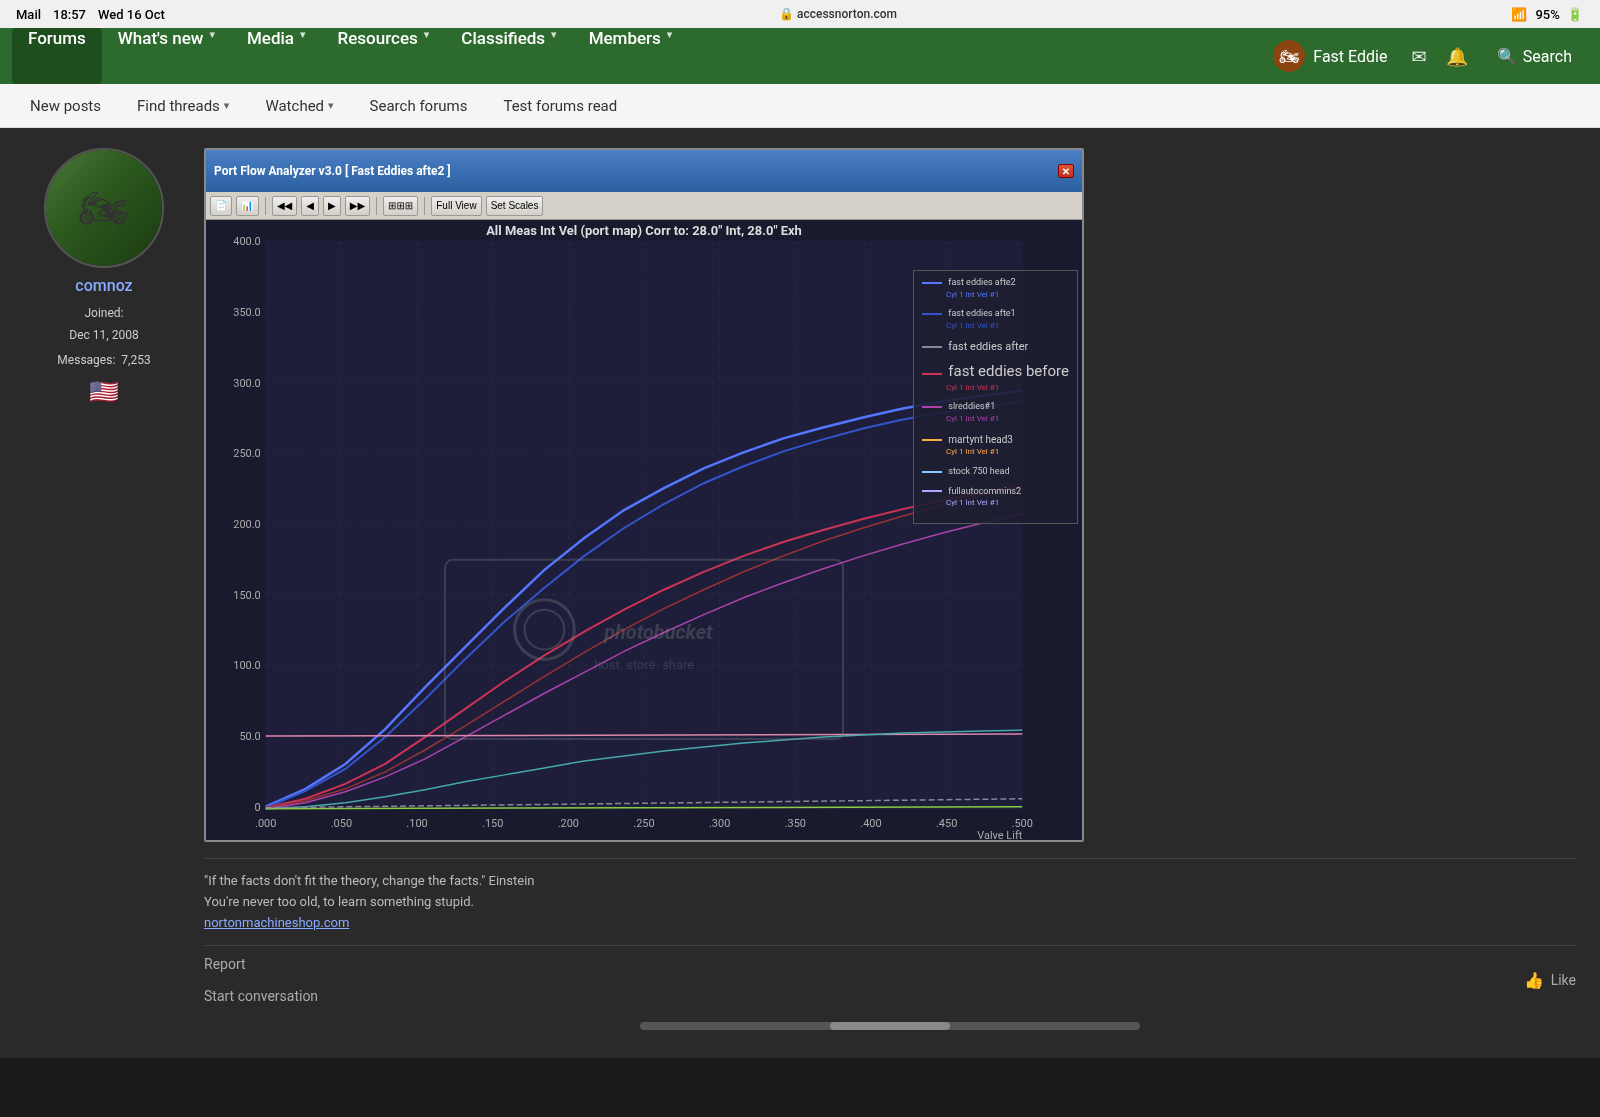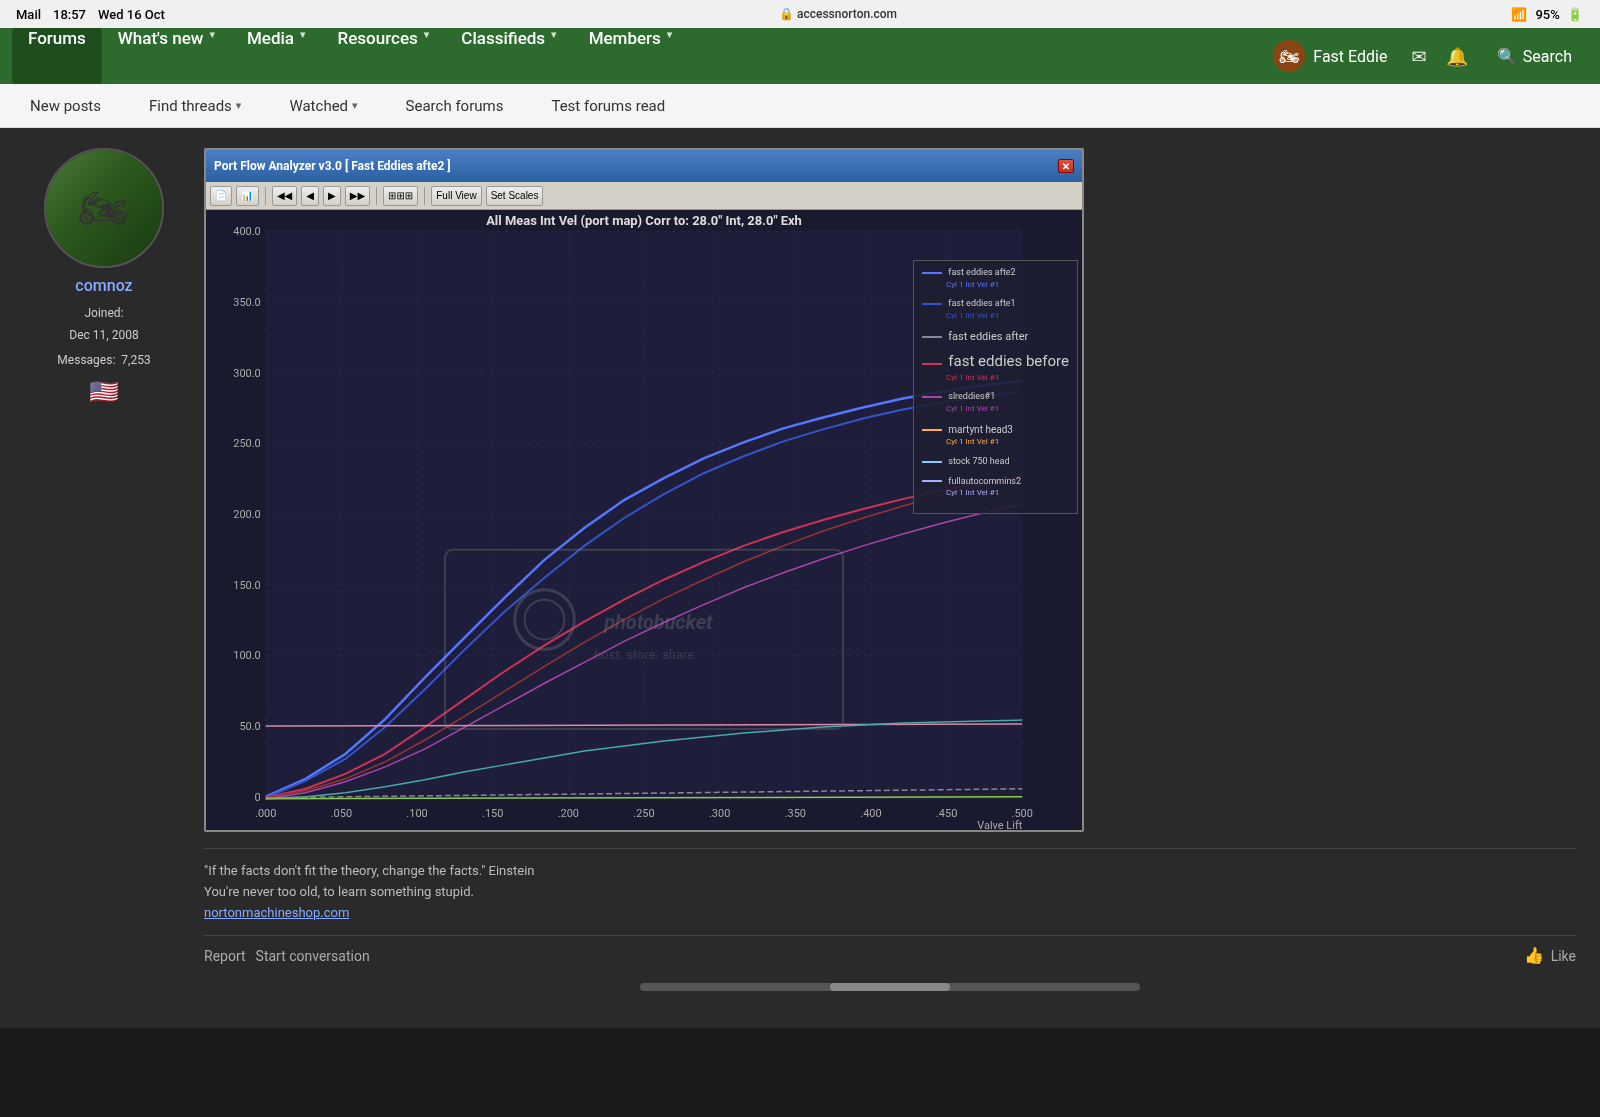--- a/index.html
+++ b/index.html
@@ -94,21 +94,21 @@
     }
 
     
     .sub-nav {
       background: #f5f5f5;
       border-bottom: 1px solid #ddd;
       display: flex;
       align-items: center;
       height: 44px;
       padding: 0 16px;
-      gap: 20px;
+      gap: 8px;
     }
     .sub-nav-item {
       padding: 8px 14px;
       font-size: 15px;
       color: #333;
       cursor: pointer;
       white-space: nowrap;
       display: flex;
       align-items: center;
       gap: 4px;
@@ -182,21 +182,21 @@
       border-radius: 2px;
       width: 880px;
       margin-bottom: 16px;
     }
     .chart-titlebar {
       background: linear-gradient(to bottom, #4a7fc4 0%, #2a5fa0 100%);
       padding: 4px 8px;
       display: flex;
       align-items: center;
       justify-content: space-between;
-      height: 32px;
+      height: 42px;
     }
     .chart-title {
       color: #fff;
       font-size: 12px;
       font-weight: bold;
     }
     .chart-close-btn {
       background: linear-gradient(to bottom, #e0523a, #c03020);
       border: 1px solid #800;
       border-radius: 2px;
@@ -289,21 +289,21 @@
     .sig-link { color: #88aaff; }
 
     
     .post-footer {
       display: flex;
       align-items: center;
       justify-content: space-between;
       padding: 10px 0;
       border-top: 1px solid #444;
     }
-    .post-actions { display: flex; gap: 10px; }
+    .post-actions { display: flex; gap: 16px; flex-direction: column; }
     .action-link {
       color: #aaa;
       font-size: 14px;
       cursor: pointer;
       text-decoration: none;
     }
     .like-btn {
       display: flex;
       align-items: center;
       gap: 6px;

